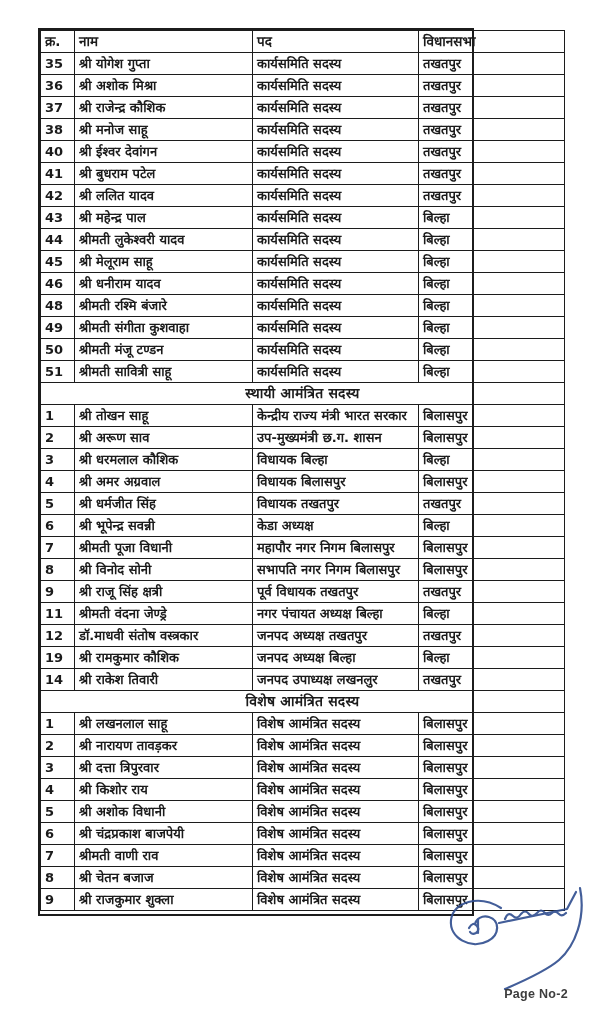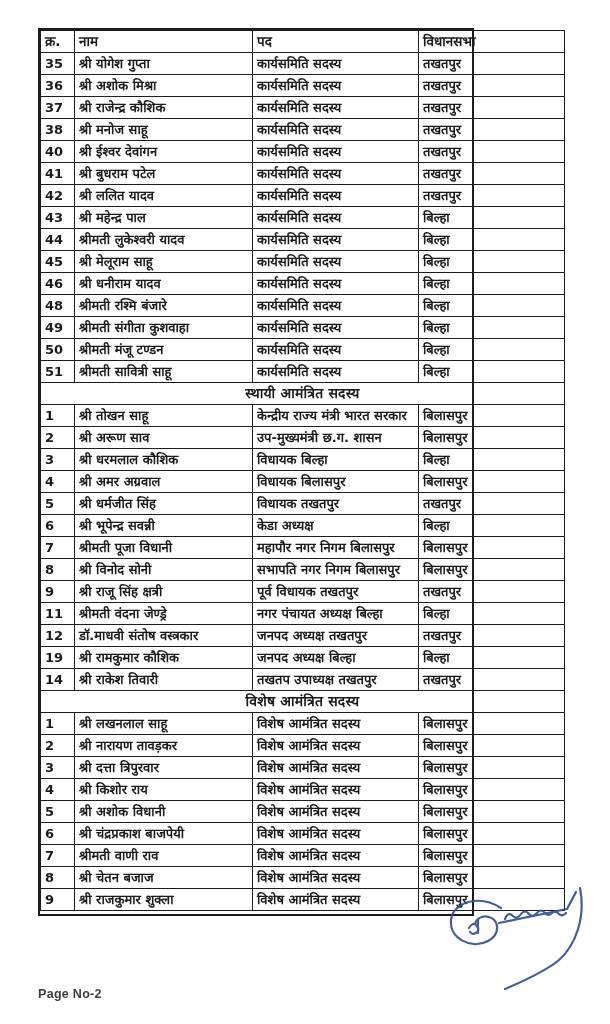--- a/index.html
+++ b/index.html
@@ -25,21 +25,21 @@
     text-align:left; vertical-align:middle;
   }
   table.members th { font-size:13.5px; }
   th.col-serial, td.cell-serial { text-align:center; padding:1px 1px; }
   th.col-name, th.col-post { text-align:center; }
   tr.section-row td {
     text-align:center; font-size:14px; letter-spacing:0.2px;
   }
   .page-footer {
     position:absolute; left:38px; top:987px; width:530px;
-    text-align:left; color:#3d3d3d;
+    text-align:right; color:#3d3d3d;
     font-family:"Liberation Sans", sans-serif;
     font-size:12.5px; font-weight:700; letter-spacing:0.3px;
   }
   .signature { position:absolute; left:445px; top:886px; width:150px; height:108px; pointer-events:none; }
   .signature svg { display:block; }
 </style>
 </head>
 <body>
 
 <div class="page">
@@ -222,21 +222,21 @@
     </tr>
           <tr>
       <td class="cell-serial">19</td>
       <td class="cell-name">श्री रामकुमार कौशिक</td>
       <td class="cell-post">जनपद अध्यक्ष बिल्हा</td>
       <td class="cell-constituency">बिल्हा</td>
     </tr>
           <tr>
       <td class="cell-serial">14</td>
       <td class="cell-name">श्री राकेश तिवारी</td>
-      <td class="cell-post">तखतप उपाध्यक्ष तखतपुर</td>
+      <td class="cell-post">जनपद उपाध्यक्ष लखनलुर</td>
       <td class="cell-constituency">तखतपुर</td>
     </tr>
           <tr class="section-row">
       <td colspan="4">विशेष आमंत्रित सदस्य</td>
     </tr>
           <tr>
       <td class="cell-serial">1</td>
       <td class="cell-name">श्री लखनलाल साहू</td>
       <td class="cell-post">विशेष आमंत्रित सदस्य</td>
       <td class="cell-constituency">बिलासपुर</td>

